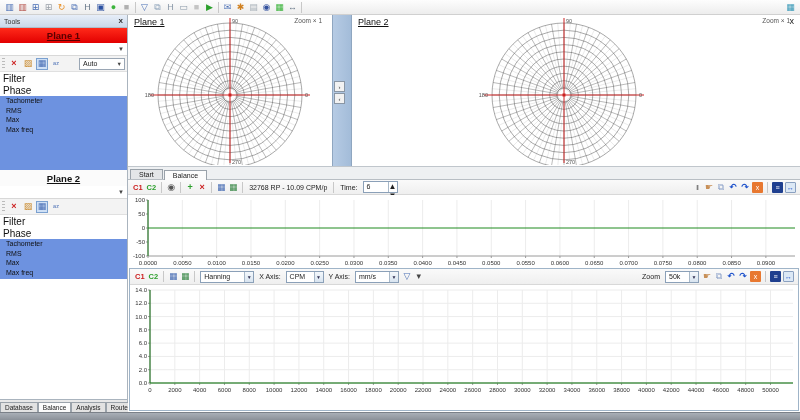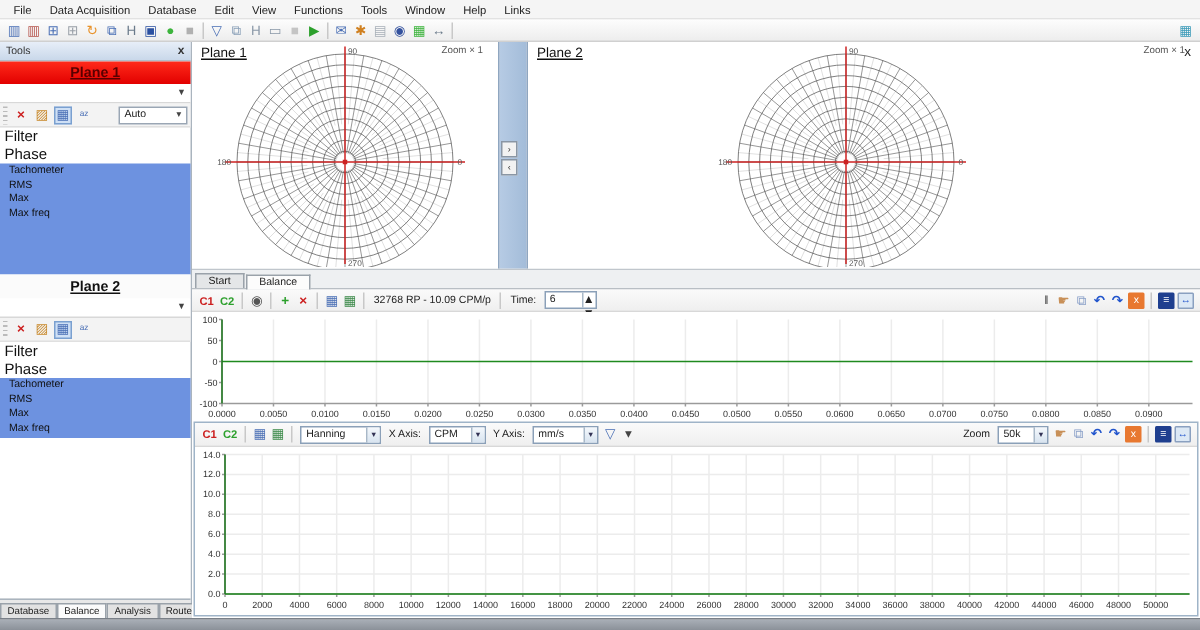--- a/index.html
+++ b/index.html
@@ -79,32 +79,20 @@
 .chartwrap{background:#fff;}
 .panel2{flex:1;border:1px solid #9fb4c8;margin:0 1px 1px 1px;display:flex;flex-direction:column;background:#fff;min-height:0;}
 svg{display:block;}
 
 .statusbar{height:8px;background:linear-gradient(#a9afb7,#8b9199);border-top:1px solid #7a8088;}
 </style>
 </head>
 <body>
 
 <div class="app">
-  <div class="menubar" id="menubar">
-      <div class="menu-item">File</div>
-      <div class="menu-item">Data Acquisition</div>
-      <div class="menu-item">Database</div>
-      <div class="menu-item">Edit</div>
-      <div class="menu-item">View</div>
-      <div class="menu-item">Functions</div>
-      <div class="menu-item">Tools</div>
-      <div class="menu-item">Window</div>
-      <div class="menu-item">Help</div>
-      <div class="menu-item">Links</div>
-    </div>
   <div class="toolbar" id="maintb">
       <div class="tb-icon" style="color: rgb(74, 111, 181);">▥</div>
       <div class="tb-icon" style="color: rgb(181, 82, 74);">▥</div>
       <div class="tb-icon" style="color: rgb(74, 111, 181);">⊞</div>
       <div class="tb-icon" style="color: rgb(154, 160, 168);">⊞</div>
       <div class="tb-icon" style="color: rgb(232, 146, 42);">↻</div>
       <div class="tb-icon" style="color: rgb(74, 111, 181);">⧉</div>
       <div class="tb-icon" style="color: rgb(106, 122, 138);">H</div>
       <div class="tb-icon" style="color: rgb(42, 79, 160);">▣</div>
       <div class="tb-icon" style="color: rgb(60, 180, 60);">●</div>

